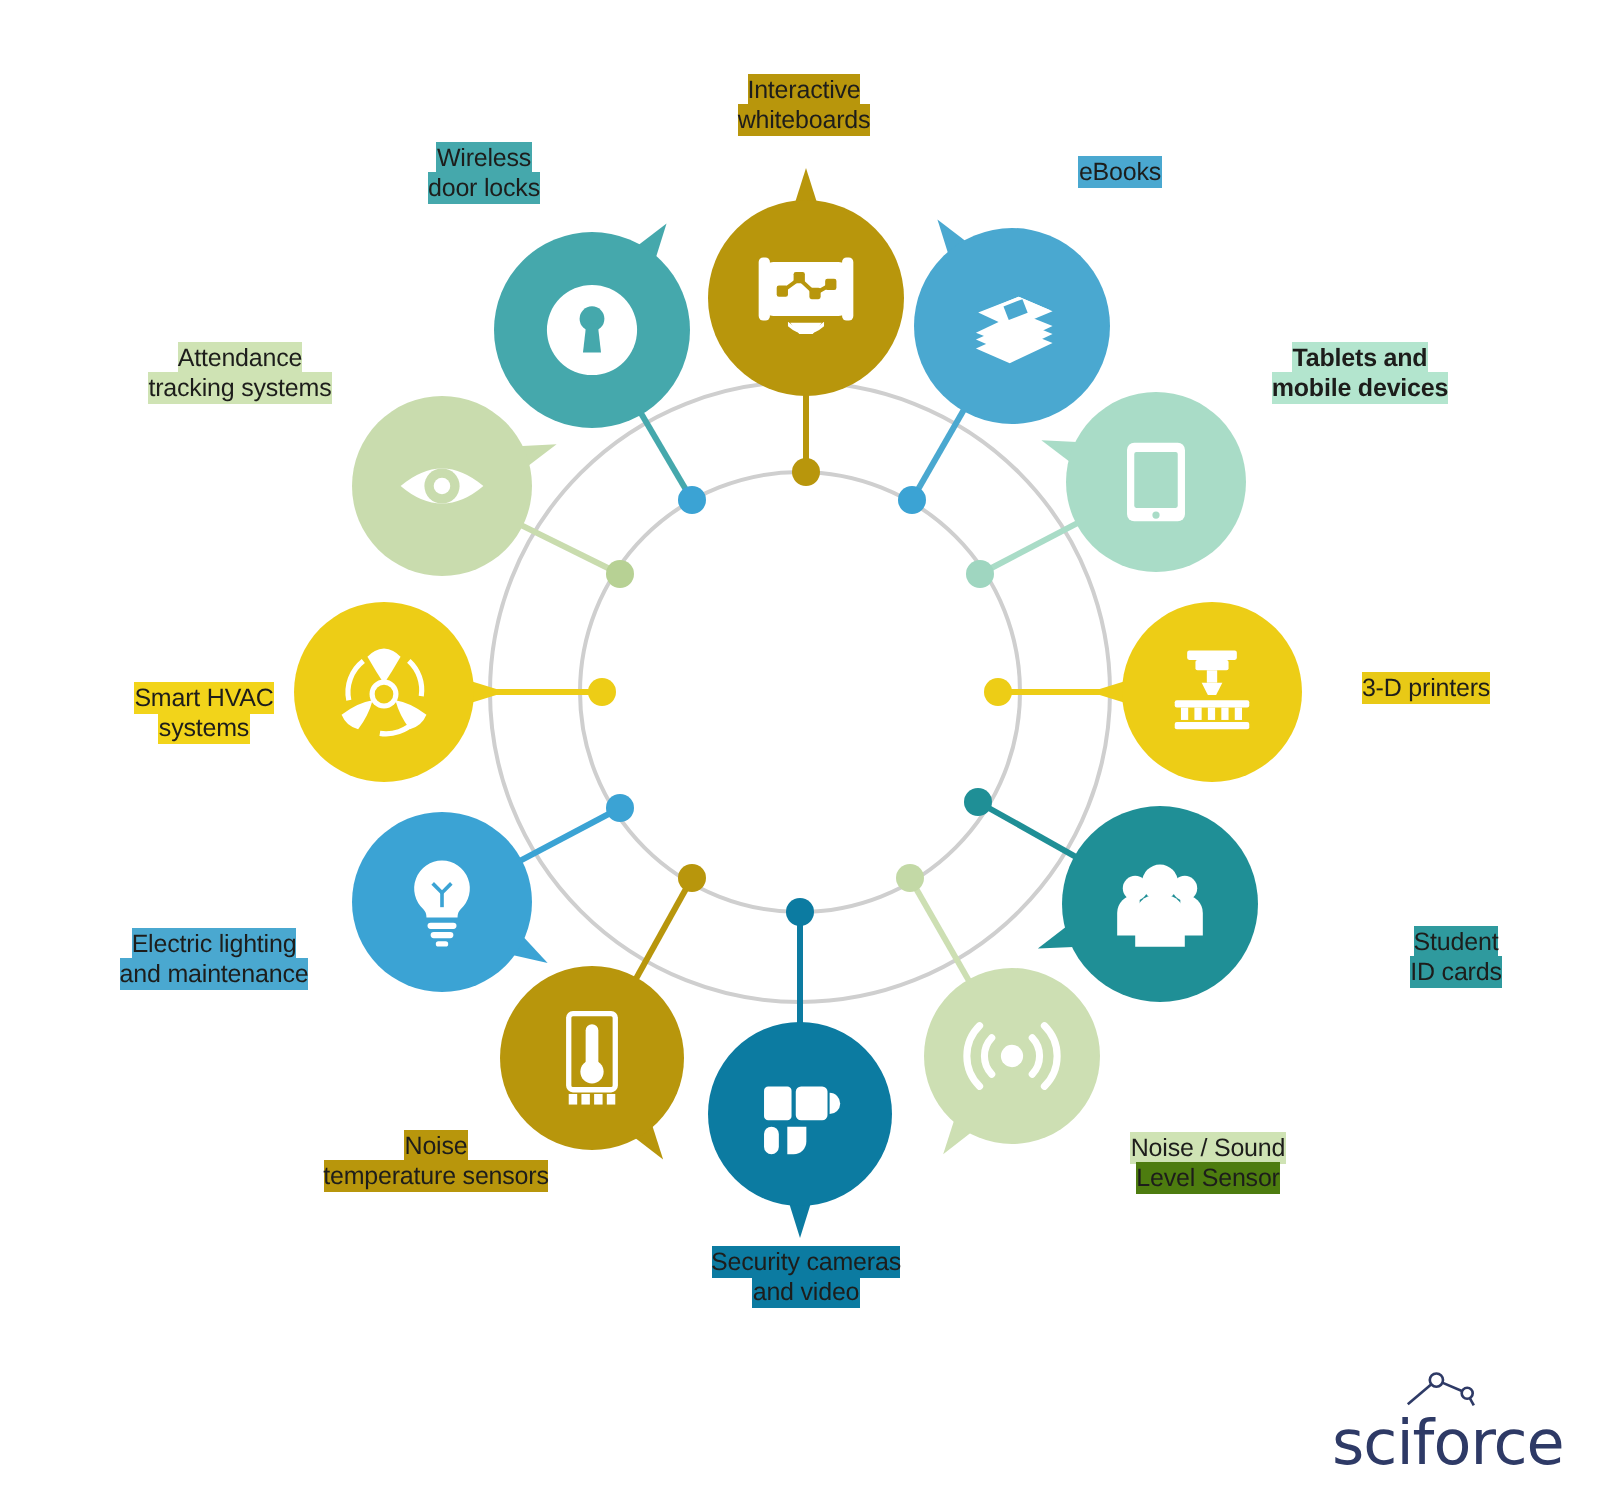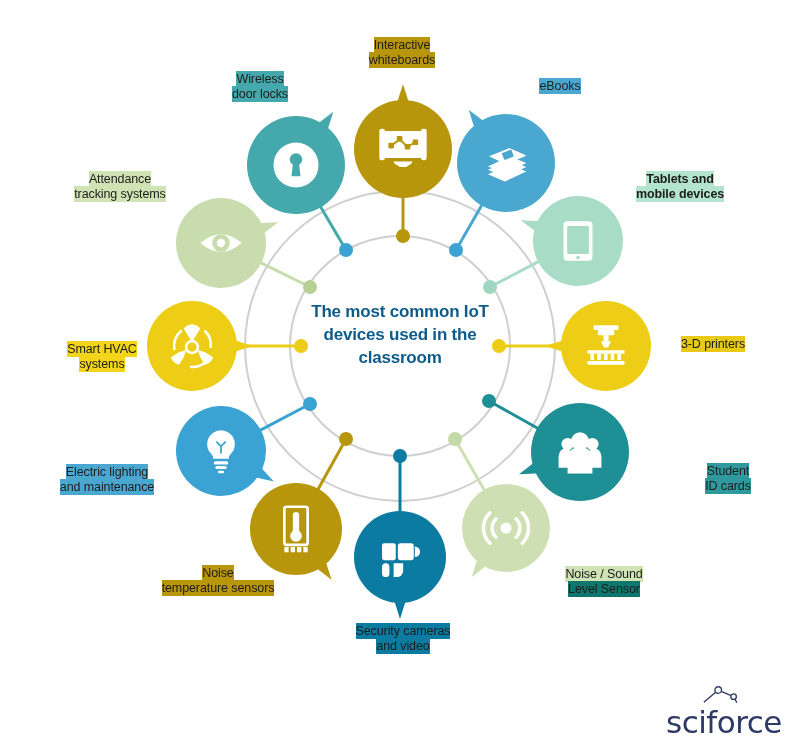--- a/index.html
+++ b/index.html
@@ -228,35 +228,34 @@
             <path d="M30 32 a26 26 0 0 0 0 36"></path>
             <path d="M70 32 a26 26 0 0 1 0 36"></path>
             <path d="M18 20 a42 42 0 0 0 0 60"></path>
             <path d="M82 20 a42 42 0 0 1 0 60"></path>
           </g>
         </g>
         <circle cx="455" cy="439" r="7" fill="#c3d9a6"></circle>
       </g>
   </svg>
 
-  <div class="center-title">The most common IoT devices used in the classroom</div>
 
   <div id="labels-layer">
       <div class="node-label" style="left: 332px; top: 38px; width: 140px;"><div><span class="hl" style="background:#b8960c">Interactive</span></div><div><span class="hl" style="background:#b8960c">whiteboards</span></div></div>
-      <div class="node-label" style="left: 196px; top: 72px; width: 128px;"><div><span class="hl" style="background:#45a8ac">Wireless</span></div><div><span class="hl" style="background:#45a8ac">door locks</span></div></div>
+      <div class="node-label" style="left: 178px; top: 72px; width: 128px;"><div><span class="hl" style="background:#45a8ac">Wireless</span></div><div><span class="hl" style="background:#45a8ac">door locks</span></div></div>
       <div class="node-label" style="left: 505px; top: 79px; width: 110px;"><div><span class="hl" style="background:#4aa8d0">eBooks</span></div></div>
       <div class="node-label" style="left: 48px; top: 172px; width: 144px;"><div><span class="hl" style="background:#cfe3b4">Attendance</span></div><div><span class="hl" style="background:#cfe3b4">tracking systems</span></div></div>
       <div class="node-label" style="left: 610px; top: 172px; width: 140px; font-weight: bold;"><div><span class="hl" style="background:#b3e5ce">Tablets and</span></div><div><span class="hl" style="background:#b3e5ce">mobile devices</span></div></div>
       <div class="node-label" style="left: 40px; top: 342px; width: 124px;"><div><span class="hl" style="background:#f2d41a">Smart HVAC</span></div><div><span class="hl" style="background:#f2d41a">systems</span></div></div>
       <div class="node-label" style="left: 648px; top: 337px; width: 130px;"><div><span class="hl" style="background:#e8c916">3-D printers</span></div></div>
       <div class="node-label" style="left: 30px; top: 465px; width: 154px;"><div><span class="hl" style="background:#4aa8d0">Electric lighting</span></div><div><span class="hl" style="background:#4aa8d0">and maintenance</span></div></div>
       <div class="node-label" style="left: 672px; top: 464px; width: 112px;"><div><span class="hl" style="background:#2f9a9e">Student</span></div><div><span class="hl" style="background:#2f9a9e">ID cards</span></div></div>
       <div class="node-label" style="left: 140px; top: 566px; width: 156px;"><div><span class="hl" style="background:#b8960c">Noise</span></div><div><span class="hl" style="background:#b8960c">temperature sensors</span></div></div>
       <div class="node-label" style="left: 330px; top: 624px; width: 146px;"><div><span class="hl" style="background:#0c7ba1">Security cameras</span></div><div><span class="hl" style="background:#0c7ba1">and video</span></div></div>
-      <div class="node-label" style="left: 538px; top: 567px; width: 132px;"><div><span class="hl" style="background:#cfe3b4">Noise / Sound</span></div><div><span class="hl" style="background:#0f766e">Level Sensor</span></div></div>
+      <div class="node-label" style="left: 538px; top: 567px; width: 132px;"><div><span class="hl" style="background:#cfe3b4">Noise / Sound</span></div><div><span class="hl" style="background:#4d7c0f">Level Sensor</span></div></div>
     </div>
 
   <div class="logo">
     <svg viewBox="0 0 120 34" style="position:absolute;left:28px;top:0;width:66px;height:22px">
       <line x1="18" y1="30" x2="44" y2="8" stroke="#2e3a66" stroke-width="2.4"></line>
       <line x1="44" y1="8" x2="72" y2="20" stroke="#2e3a66" stroke-width="2.4"></line>
       <line x1="72" y1="20" x2="78" y2="31" stroke="#2e3a66" stroke-width="2.4"></line>
       <circle cx="44" cy="8" r="6" fill="#ffffff" stroke="#2e3a66" stroke-width="2.4"></circle>
       <circle cx="72" cy="20" r="5" fill="#ffffff" stroke="#2e3a66" stroke-width="2.4"></circle>
     </svg>

